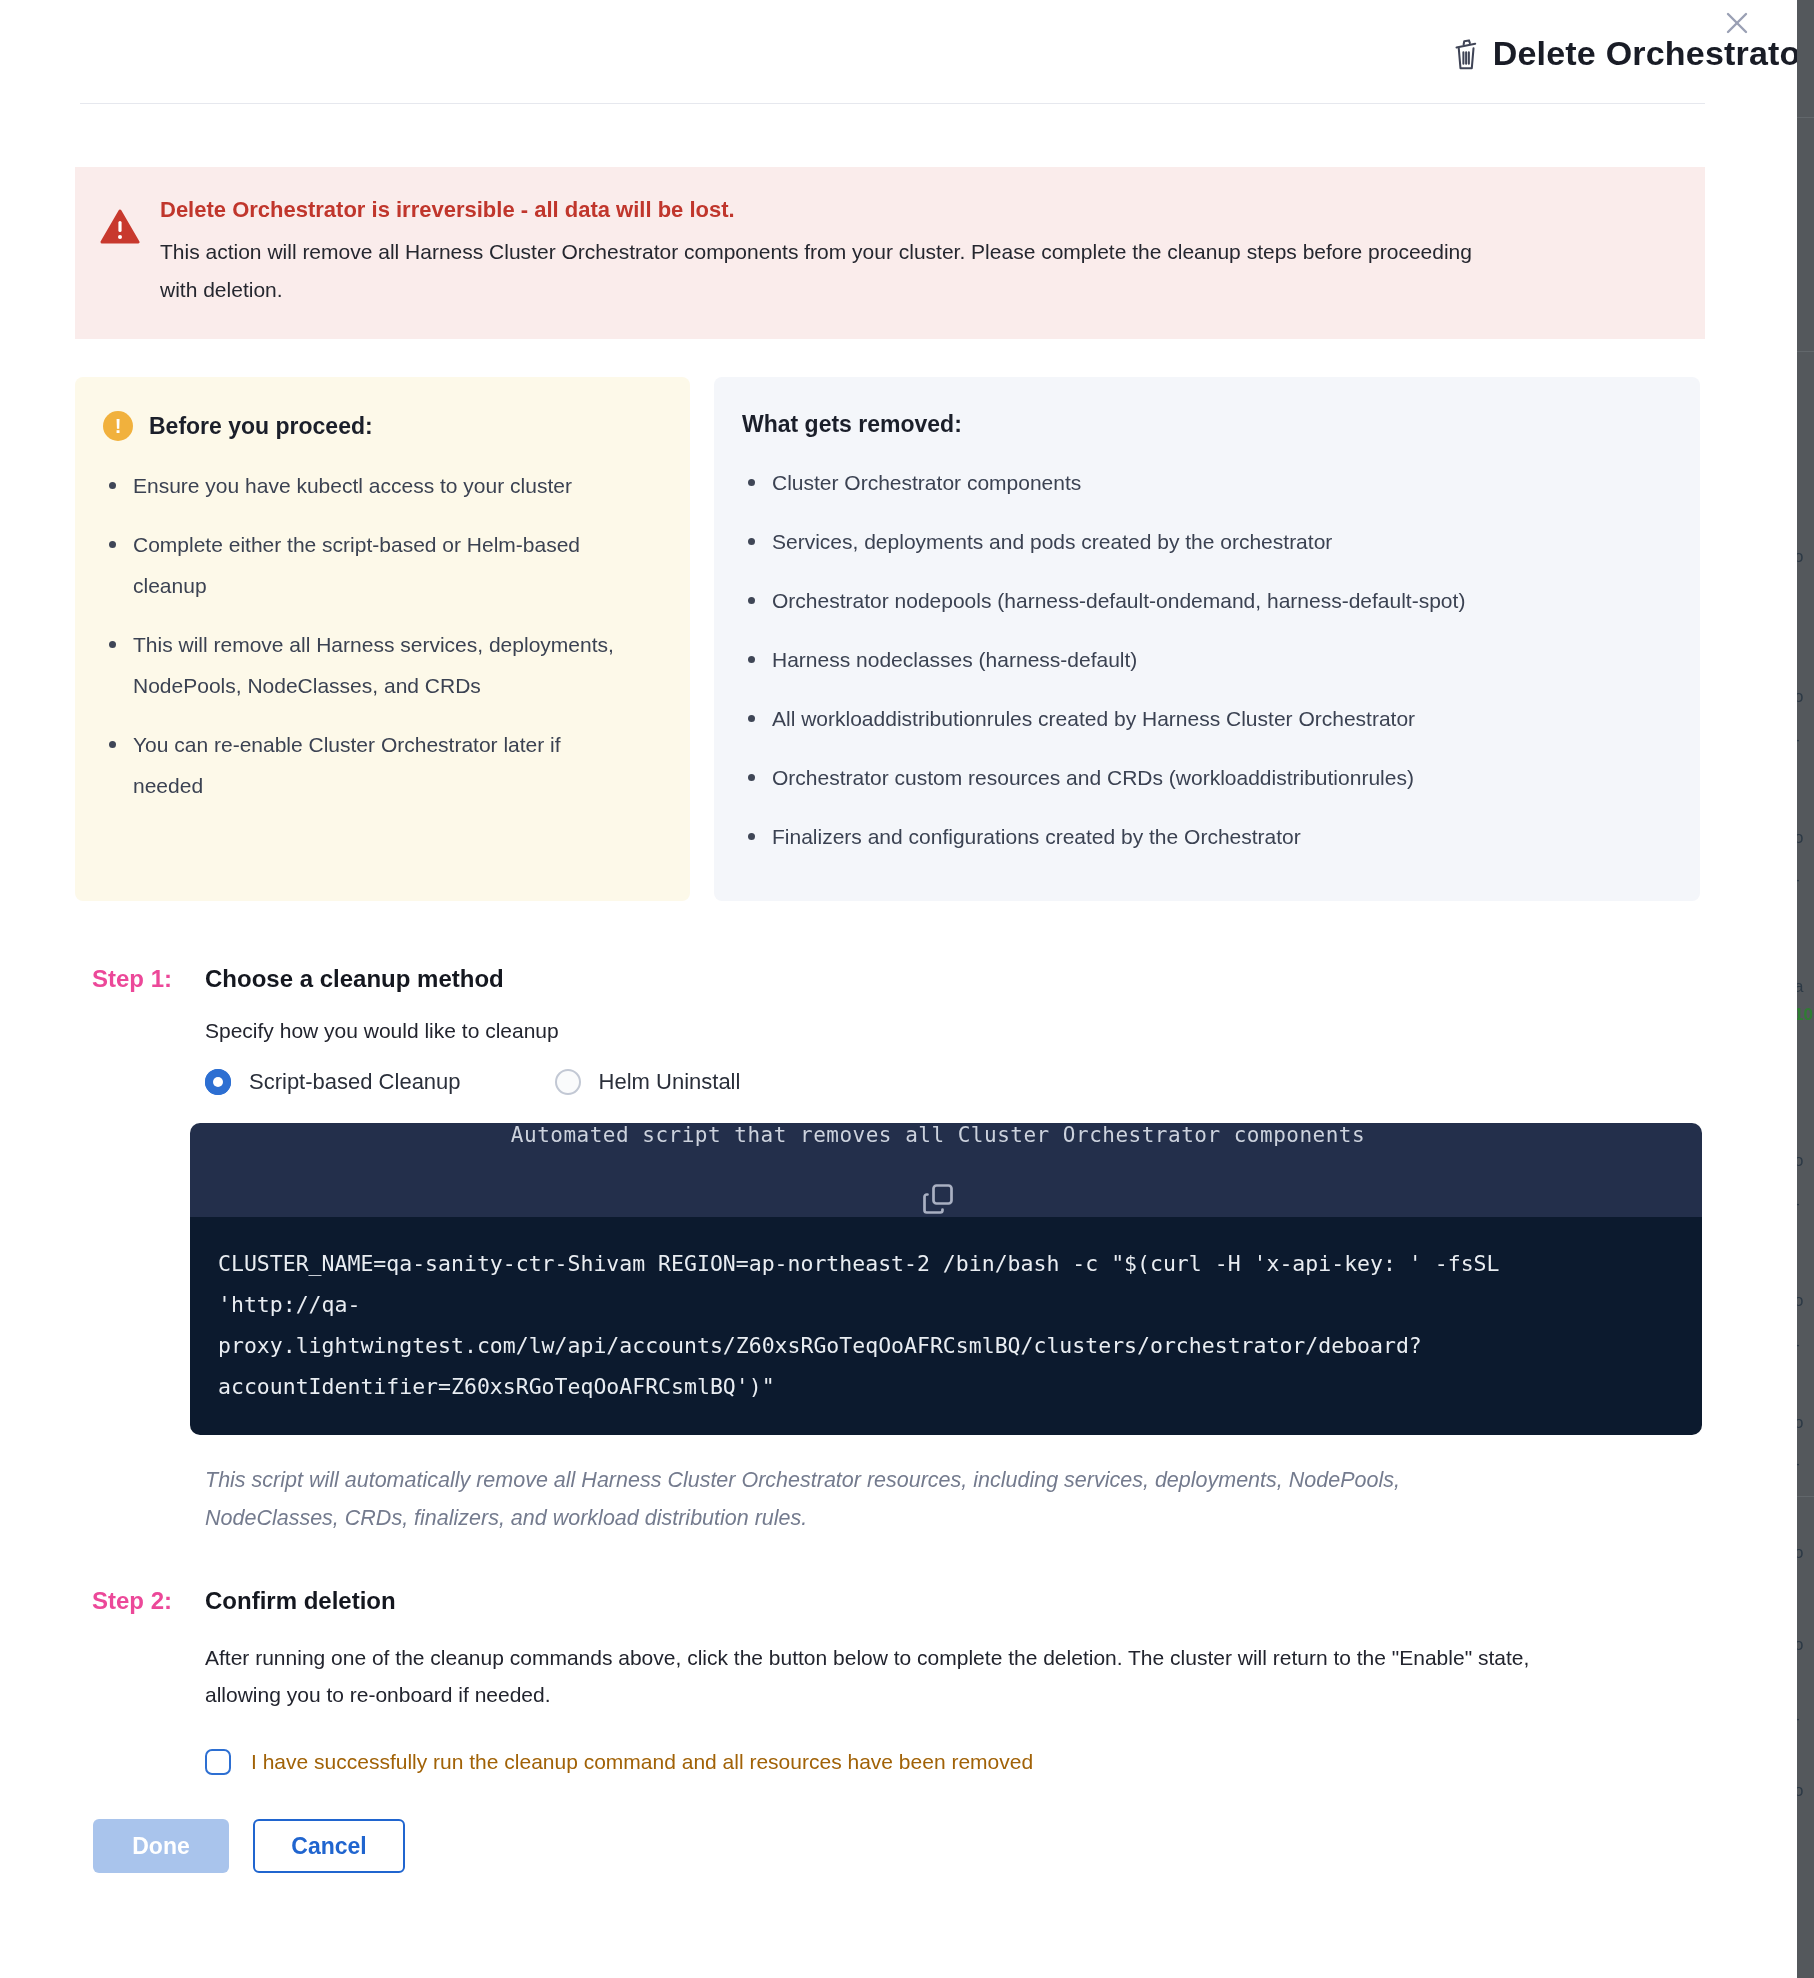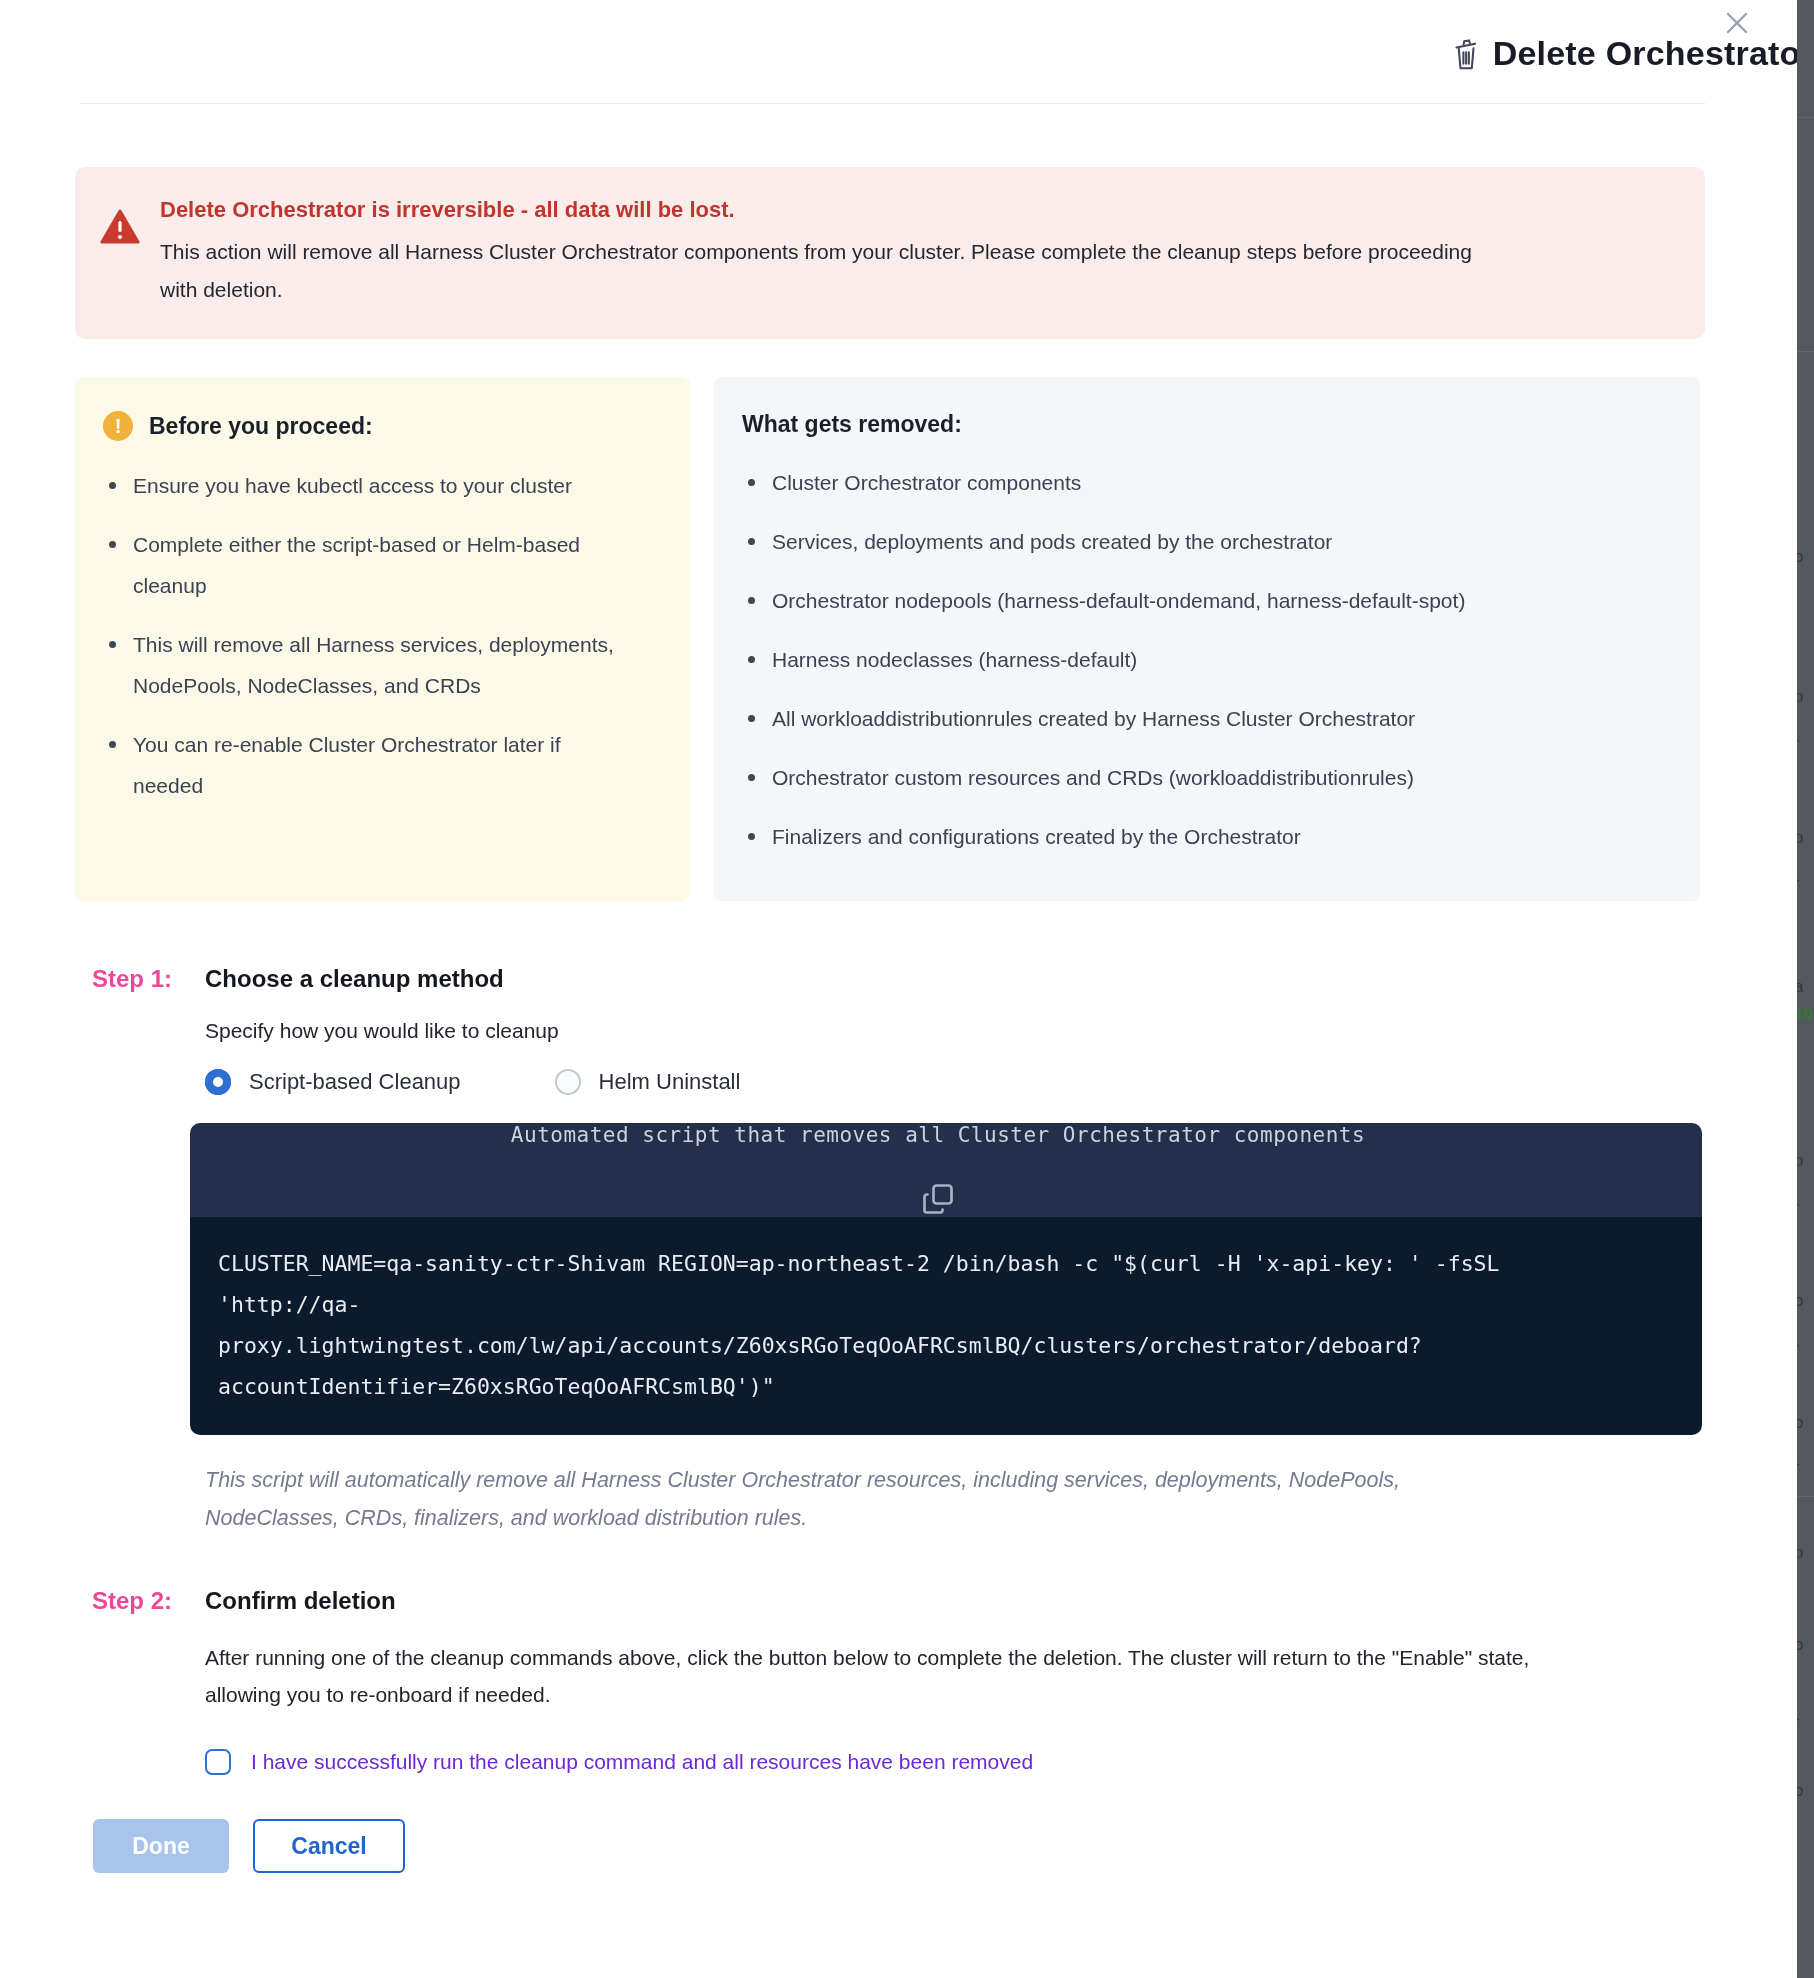--- a/index.html
+++ b/index.html
@@ -10,21 +10,21 @@
   }
 
   
   .modal-header { display:flex; align-items:center; gap:14px; padding:34px 0 0 82px;justify-content:flex-end; }
   .modal-title { font-size:34px; font-weight:bold; color:#191c26; letter-spacing:.2px; }
   .close-btn { position:absolute; top:6px; left:1720px; width:34px; height:34px; cursor:pointer; }
   .header-divider { margin:30px 0 0 80px; width:1625px; height:0; border-top:1.5px solid #e6e8ee; }
 
   
   .warning-banner {
-    margin:63px 0 0 75px; width:1630px; border-radius:10px; background:#faeceb;
+    margin:63px 0 0 75px; width:1630px; border-radius:0; background:#faeceb;
     display:flex; align-items:flex-start; padding:30px 60px 30px 25px;
   }
   .warning-banner .tri { flex:0 0 auto; margin:12px 8px 0 0; }
   .banner-text { margin-left:12px; }
   .banner-title { font-size:22px; font-weight:bold; color:#c0362c; margin-bottom:10px; }
   .banner-body { font-size:21px; line-height:38px; color:#25272f; max-width:1330px; }
 
   
   .info-boxes { display:flex; align-items:stretch; gap:24px; margin:38px 0 0 75px; width:1625px; }
   .info-box { border-radius:8px; padding:34px 28px 26px 28px; }
@@ -87,21 +87,21 @@
   .code-note {
     margin:26px 0 0 205px; font-style:italic; font-size:21.5px; line-height:38px;
     color:#747b8e; max-width:1300px;
   }
 
   
   .step2-heading { margin-top:50px; }
   .step2-body { margin:24px 0 0 205px; font-size:21px; line-height:37px; color:#22242e; max-width:1340px; }
   .checkbox-row { display:flex; align-items:center; gap:20px; margin:36px 0 0 205px; }
   .checkbox { width:26px; height:26px; border:2px solid #2d6fd2; border-radius:7px; background:#ffffff; cursor:pointer; }
-  .checkbox-label { font-size:21px; color:#6d28d9; }
+  .checkbox-label { font-size:21px; color:#a16207; }
 
   
   .footer { display:flex; gap:24px; margin:44px 0 0 93px; }
   .btn { height:54px; border-radius:6px; font-size:23px; font-weight:bold; cursor:pointer;
          font-family:"Liberation Sans","DejaVu Sans",sans-serif; }
   .btn-done { width:136px; background:#a9c4ec; color:#ffffff; border:none; }
   .btn-cancel { width:152px; background:#ffffff; color:#2065cf; border:2px solid #2065cf; }
 
   
   .bg-strip { position:absolute; top:0; right:0; width:17px; height:1978px; background:#54585c; overflow:hidden; }

